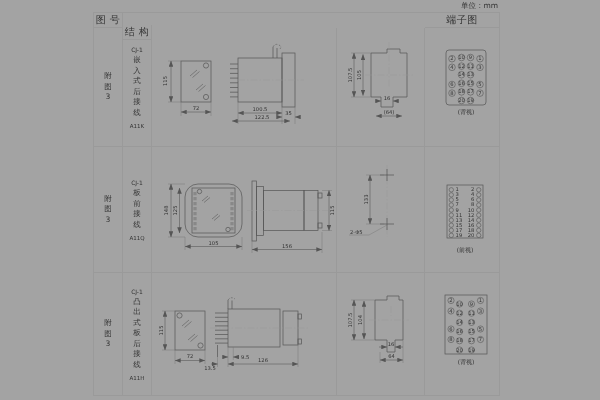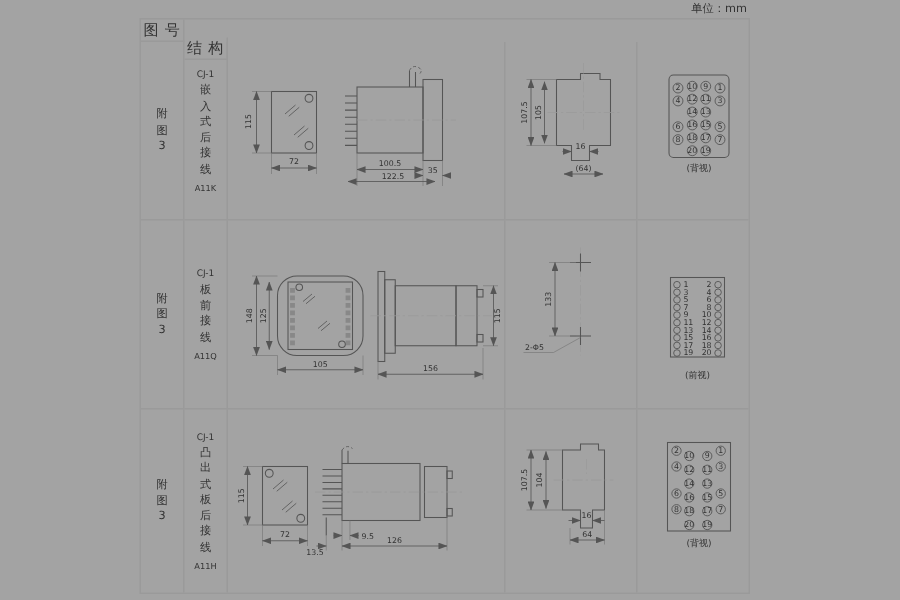--- a/index.html
+++ b/index.html
@@ -37,20 +37,21 @@
   </defs>
 </svg>
 
 <div class="page">
   <div class="unit">单位：mm</div>
 
   <div class="tbl">
 
     <div class="cell hdr" style="left:0;top:0;width:29px;height:15px">图 号</div>
     <div class="cell hdr" style="left:29px;top:12px;width:29px;height:15px">结 构</div>
+    <div class="cell hdr noR" style="left:331px;top:0;width:74px;height:15px">端子图</div>
 
     <div class="cell vcell" style="left:0;top:15px;width:29px;height:119px">
         <div class="vch">附</div>
         <div class="vch">图</div>
         <div class="vch">3</div>
       </div>
     <div class="cell vcell" style="left:29px;top:15px;width:29px;height:119px">
       <div class="series">CJ-1</div>
       <div class="vcell">
           <div class="vch">嵌</div>

